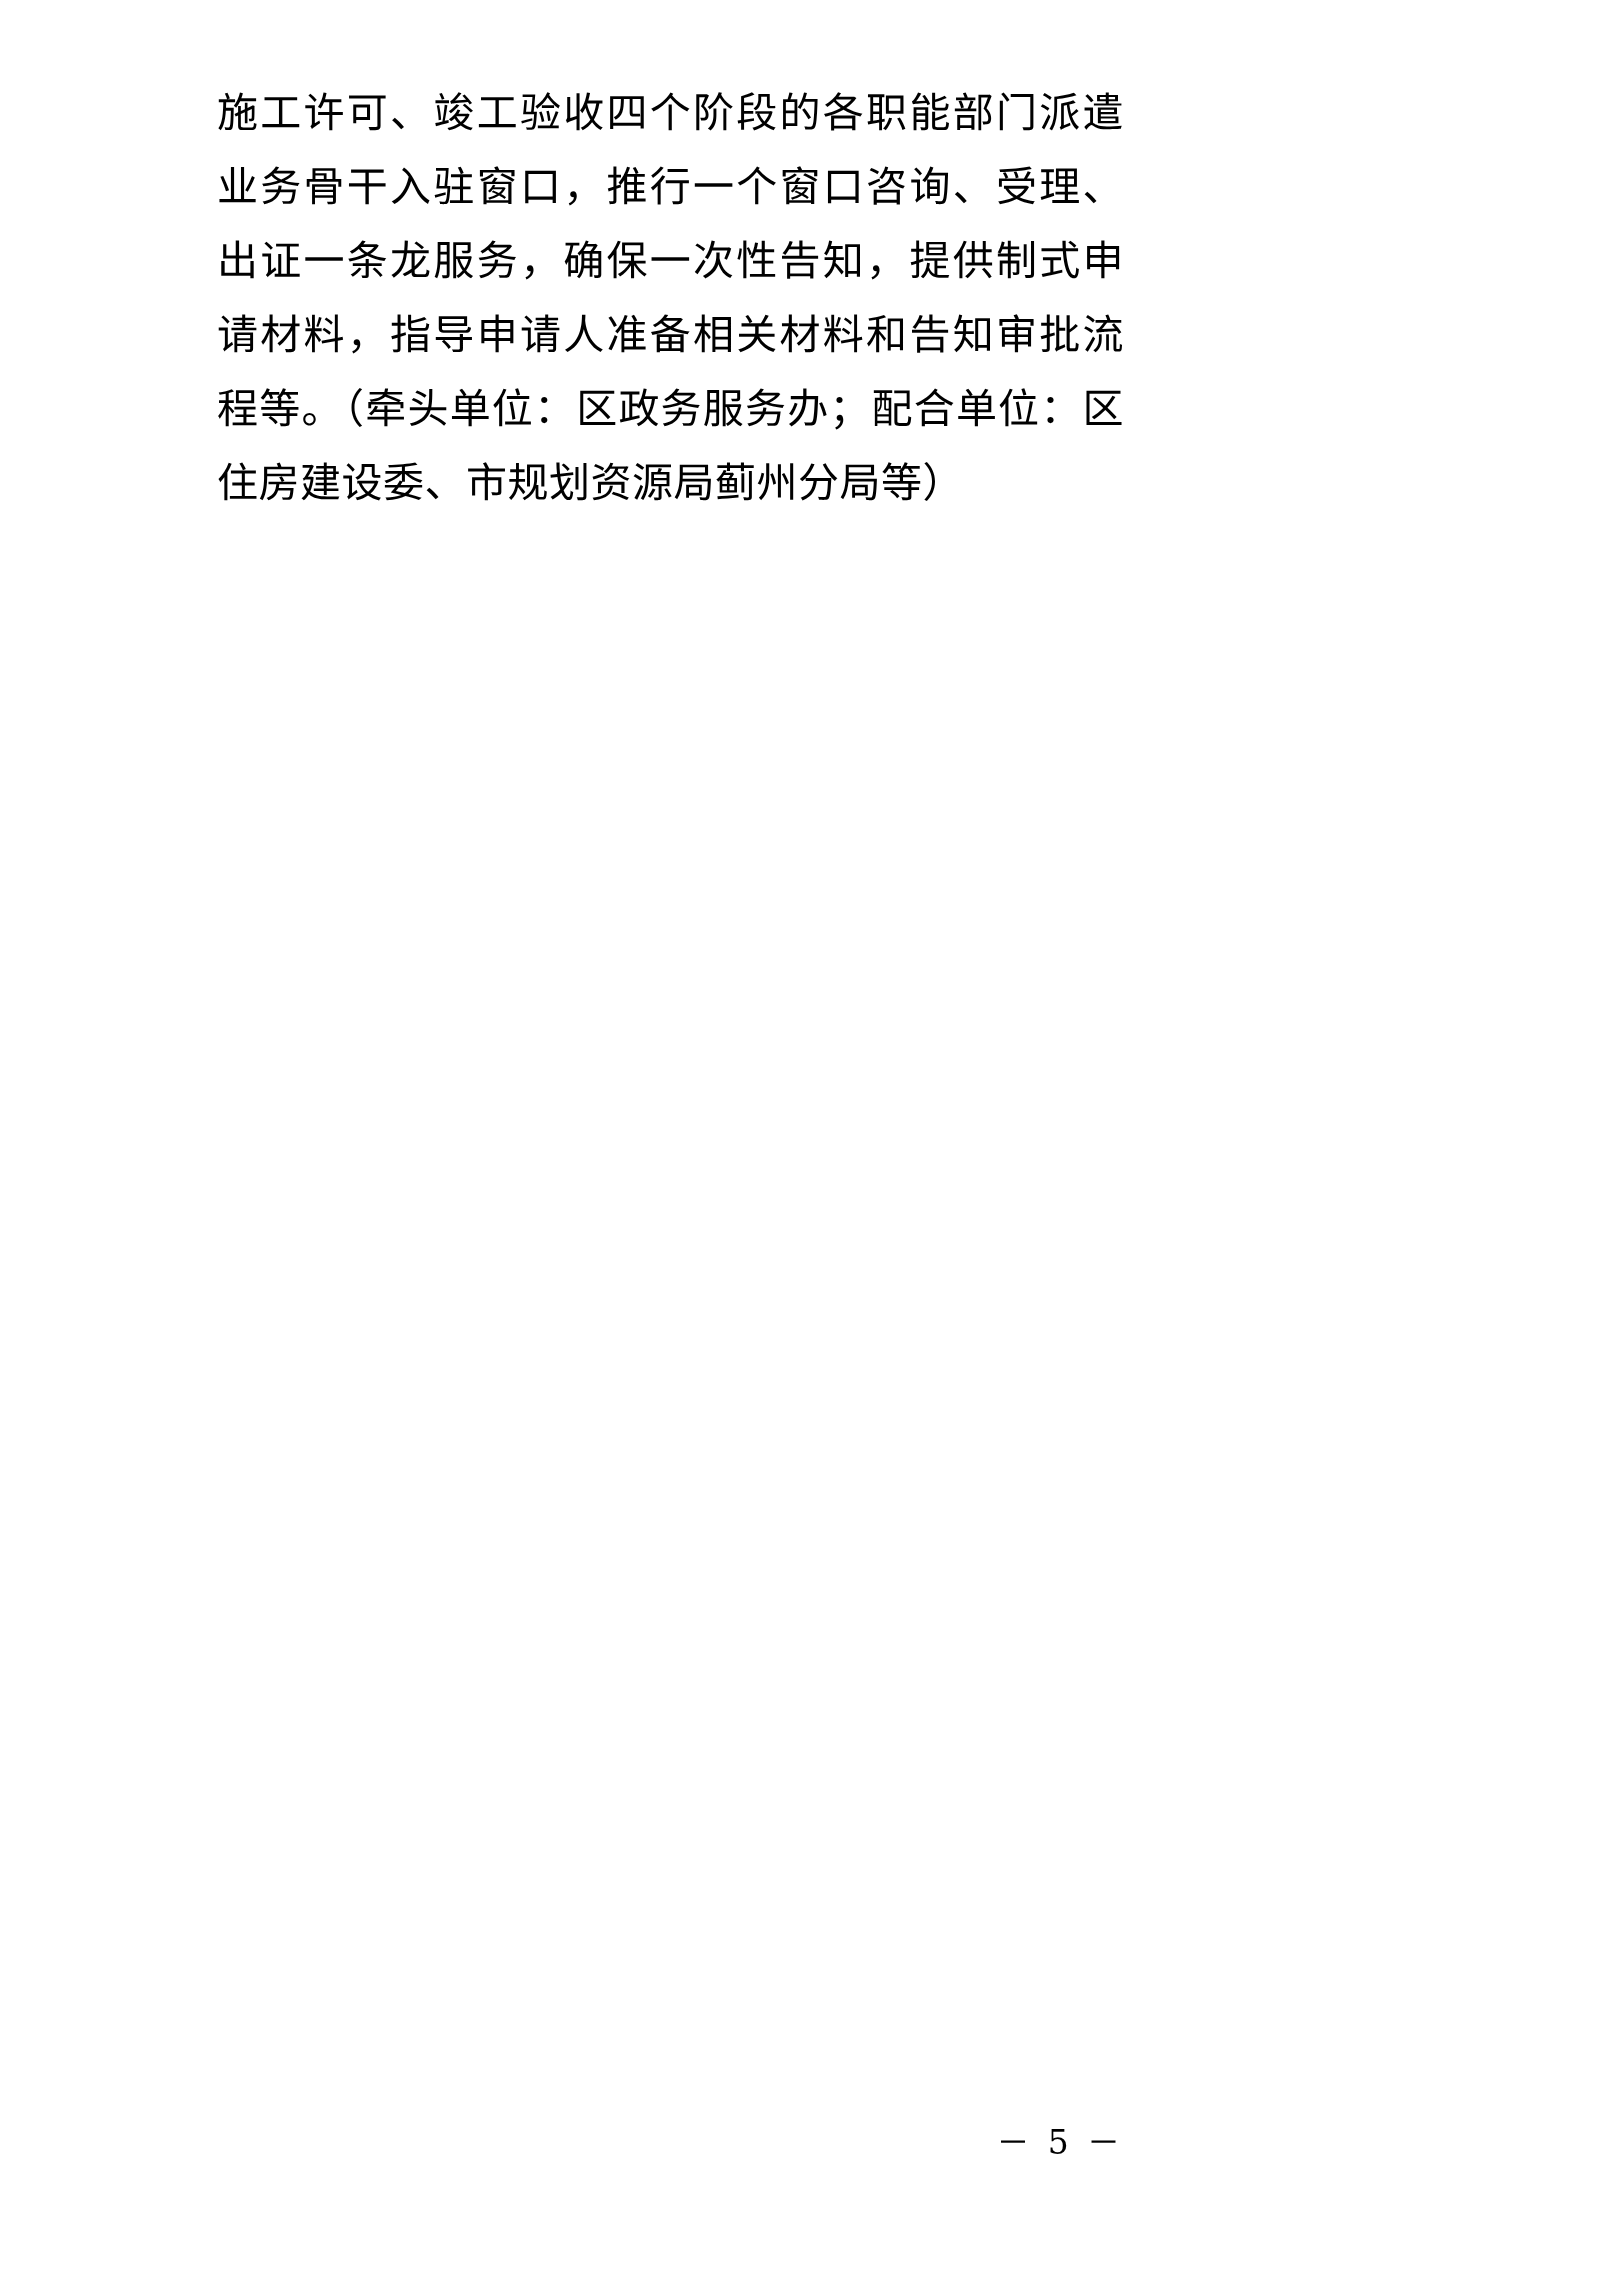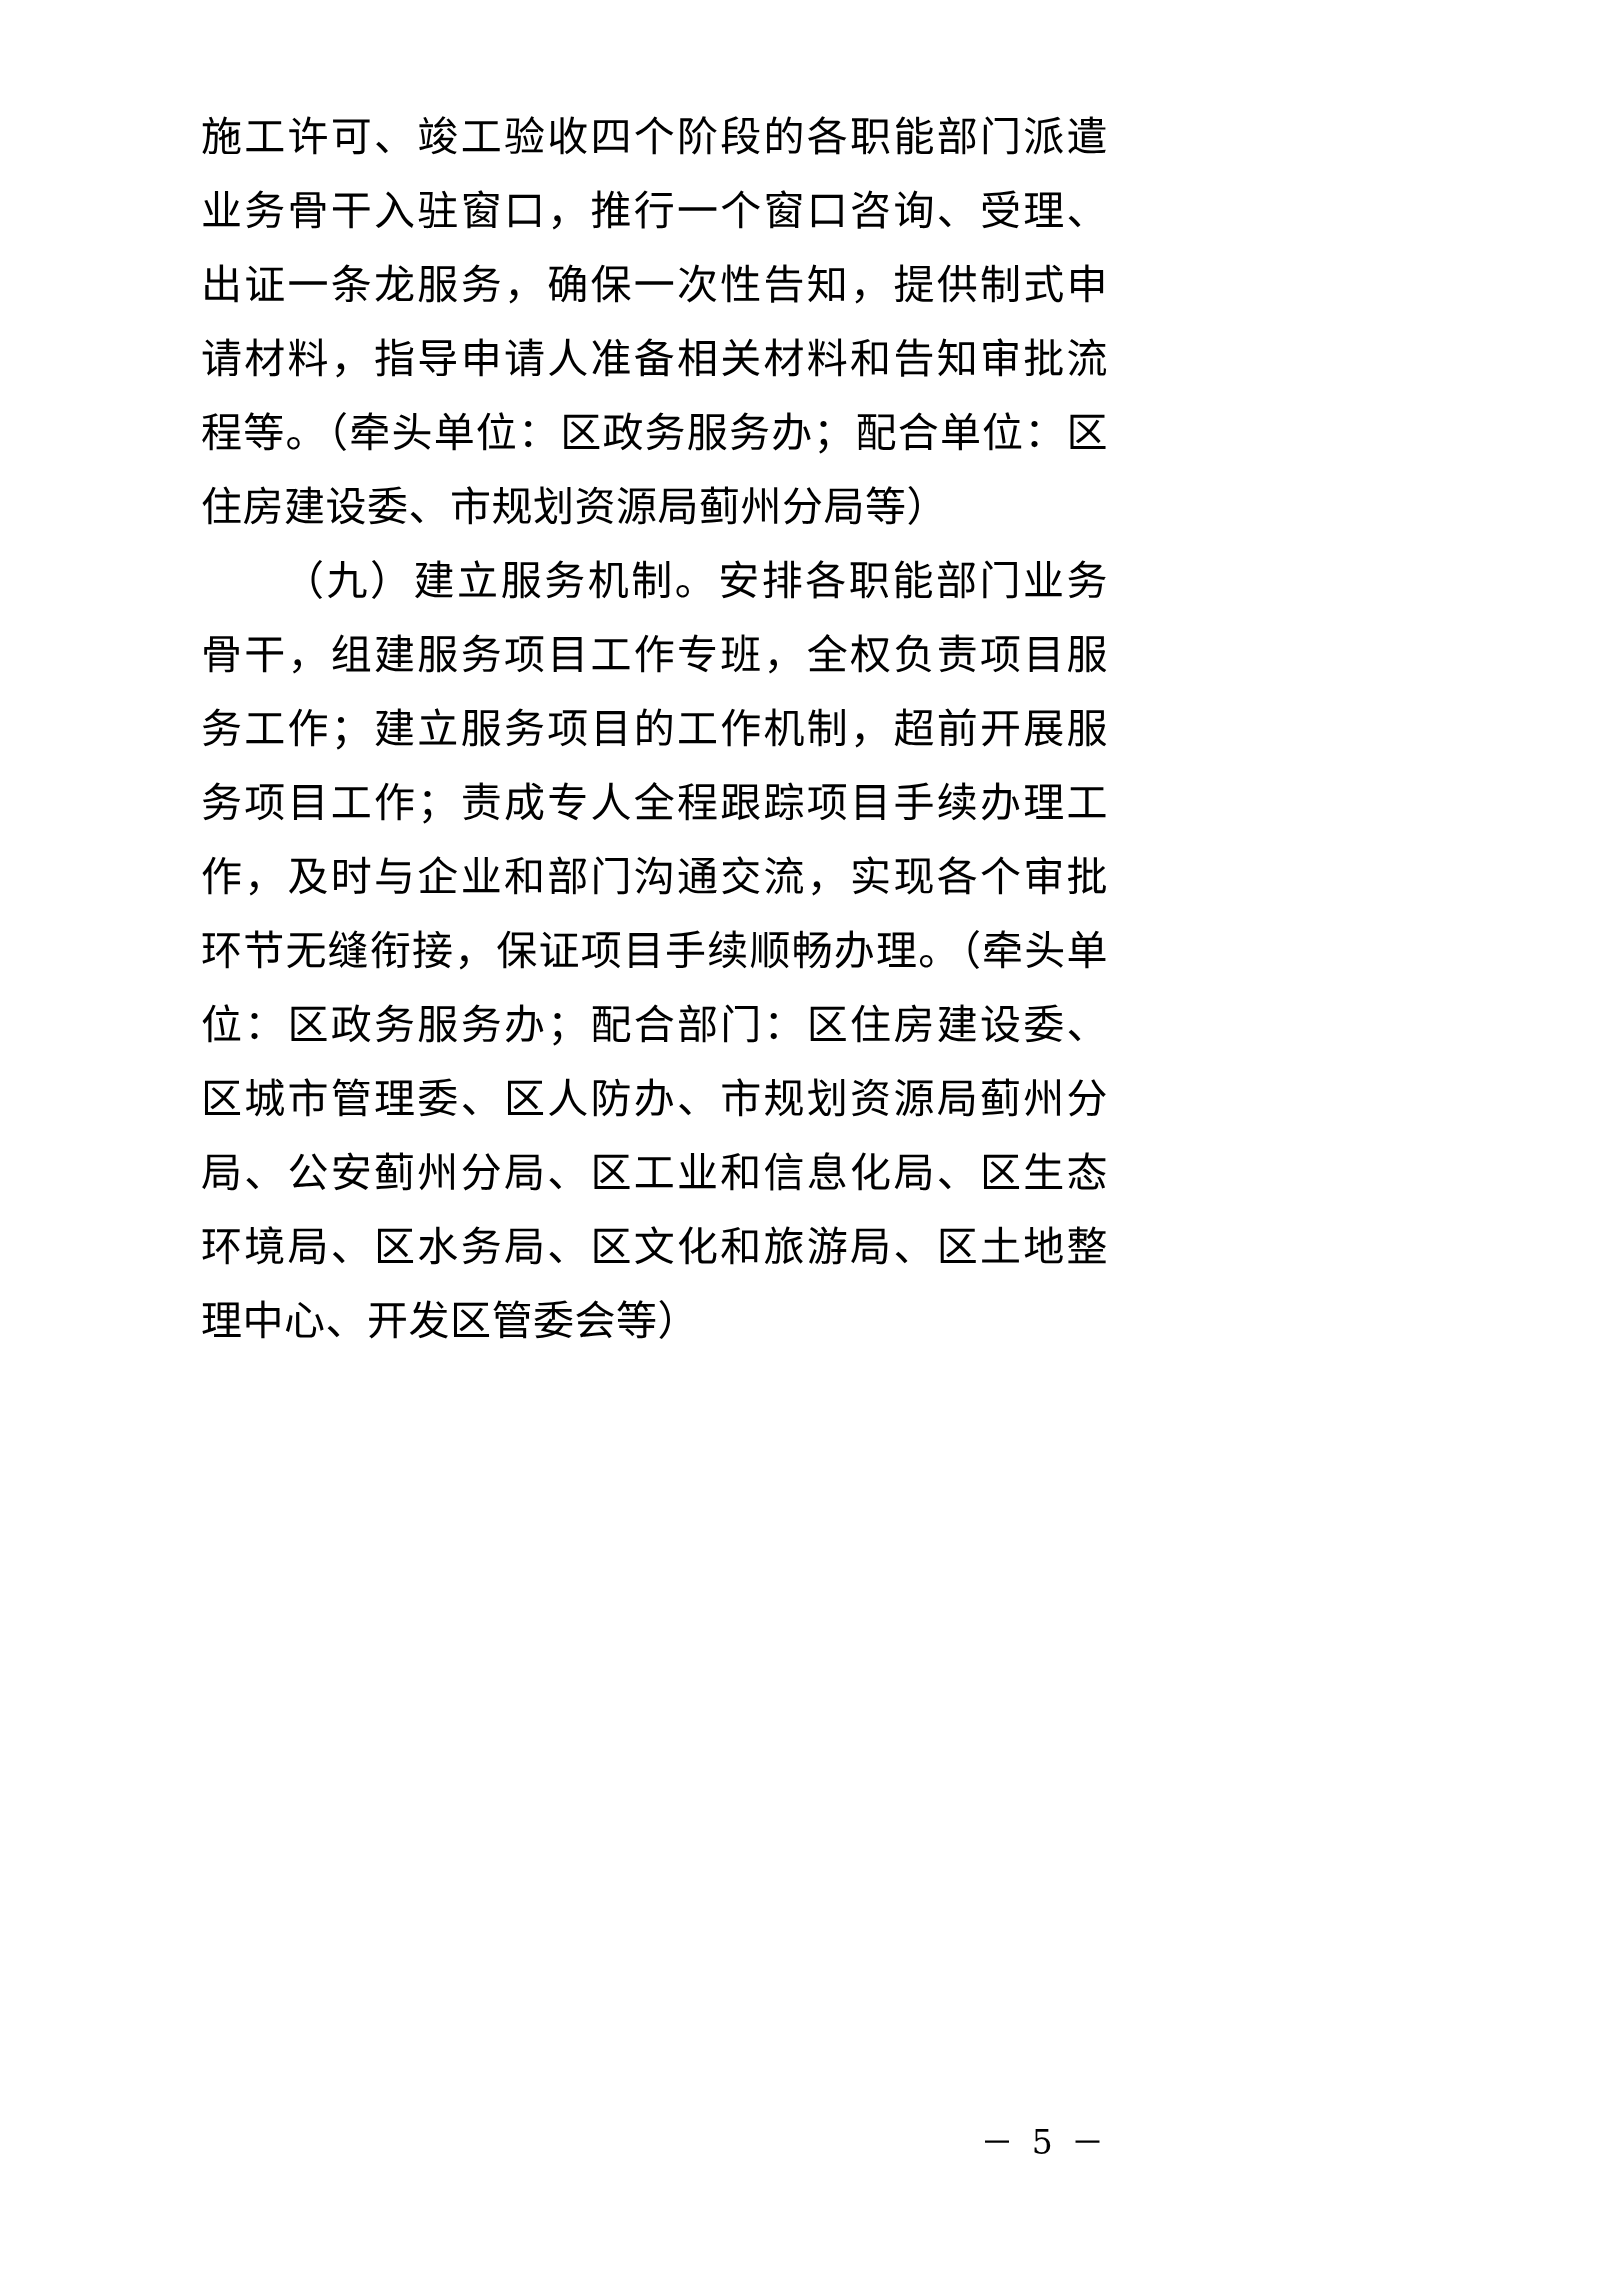--- a/index.html
+++ b/index.html
@@ -11,26 +11,26 @@
   body {
     width: 1621px;
     height: 2293px;
     position: relative;
     font-family: "DejaVu Serif", "Liberation Serif", serif;
     color: #000000;
     overflow: hidden;
   }
   .page {
     position: absolute;
-    left: 0;
+    left: 16px;
     top: 0;
     width: 1300px;
     height: 2293px;
     box-sizing: border-box;
-    padding: 100px 192px 118px 201px;
+    padding: 76px 192px 118px 201px;
   }
   .doc-body {
     font-size: 41px;
     line-height: 74px;
     letter-spacing: 0.5px;
     text-align: justify;
     text-justify: inter-ideograph;
   }
   .para {
     margin: 0;
@@ -48,17 +48,16 @@
     color: #000000;
     font-family: "DejaVu Serif", "Liberation Serif", serif;
   }
 </style>
 </head>
 <body>
 
 <div class="page">
   <div class="doc-body">
     <p class="para">施工许可、竣工验收四个阶段的各职能部门派遣业务骨干入驻窗口，推行一个窗口咨询、受理、出证一条龙服务，确保一次性告知，提供制式申请材料，指导申请人准备相关材料和告知审批流程等。（牵头单位：区政务服务办；配合单位：区住房建设委、市规划资源局蓟州分局等）</p>
-    <p class="para indent">（九）建立服务机制。安排各职能部门业务骨干，组建服务项目工作专班，全权负责项目服务工作；建立服务项目的工作机制，超前开展服务项目工作；责成专人全程跟踪项目手续办理工作，及时与企业和部门沟通交流，实现各个审批环节无缝衔接，保证项目手续顺畅办理。（牵头单位：区政务服务办；配合部门：区住房建设委、区城市管理委、区人防办、市规划资源局蓟州分局、公安蓟州分局、区工业和信息化局、区生态环境局、区水务局、区文化和旅游局、区土地整理中心、开发区管委会等）</p>
   </div>
   <div class="page-number">－ 5 －</div>
 </div>
 
 
 </body></html>

